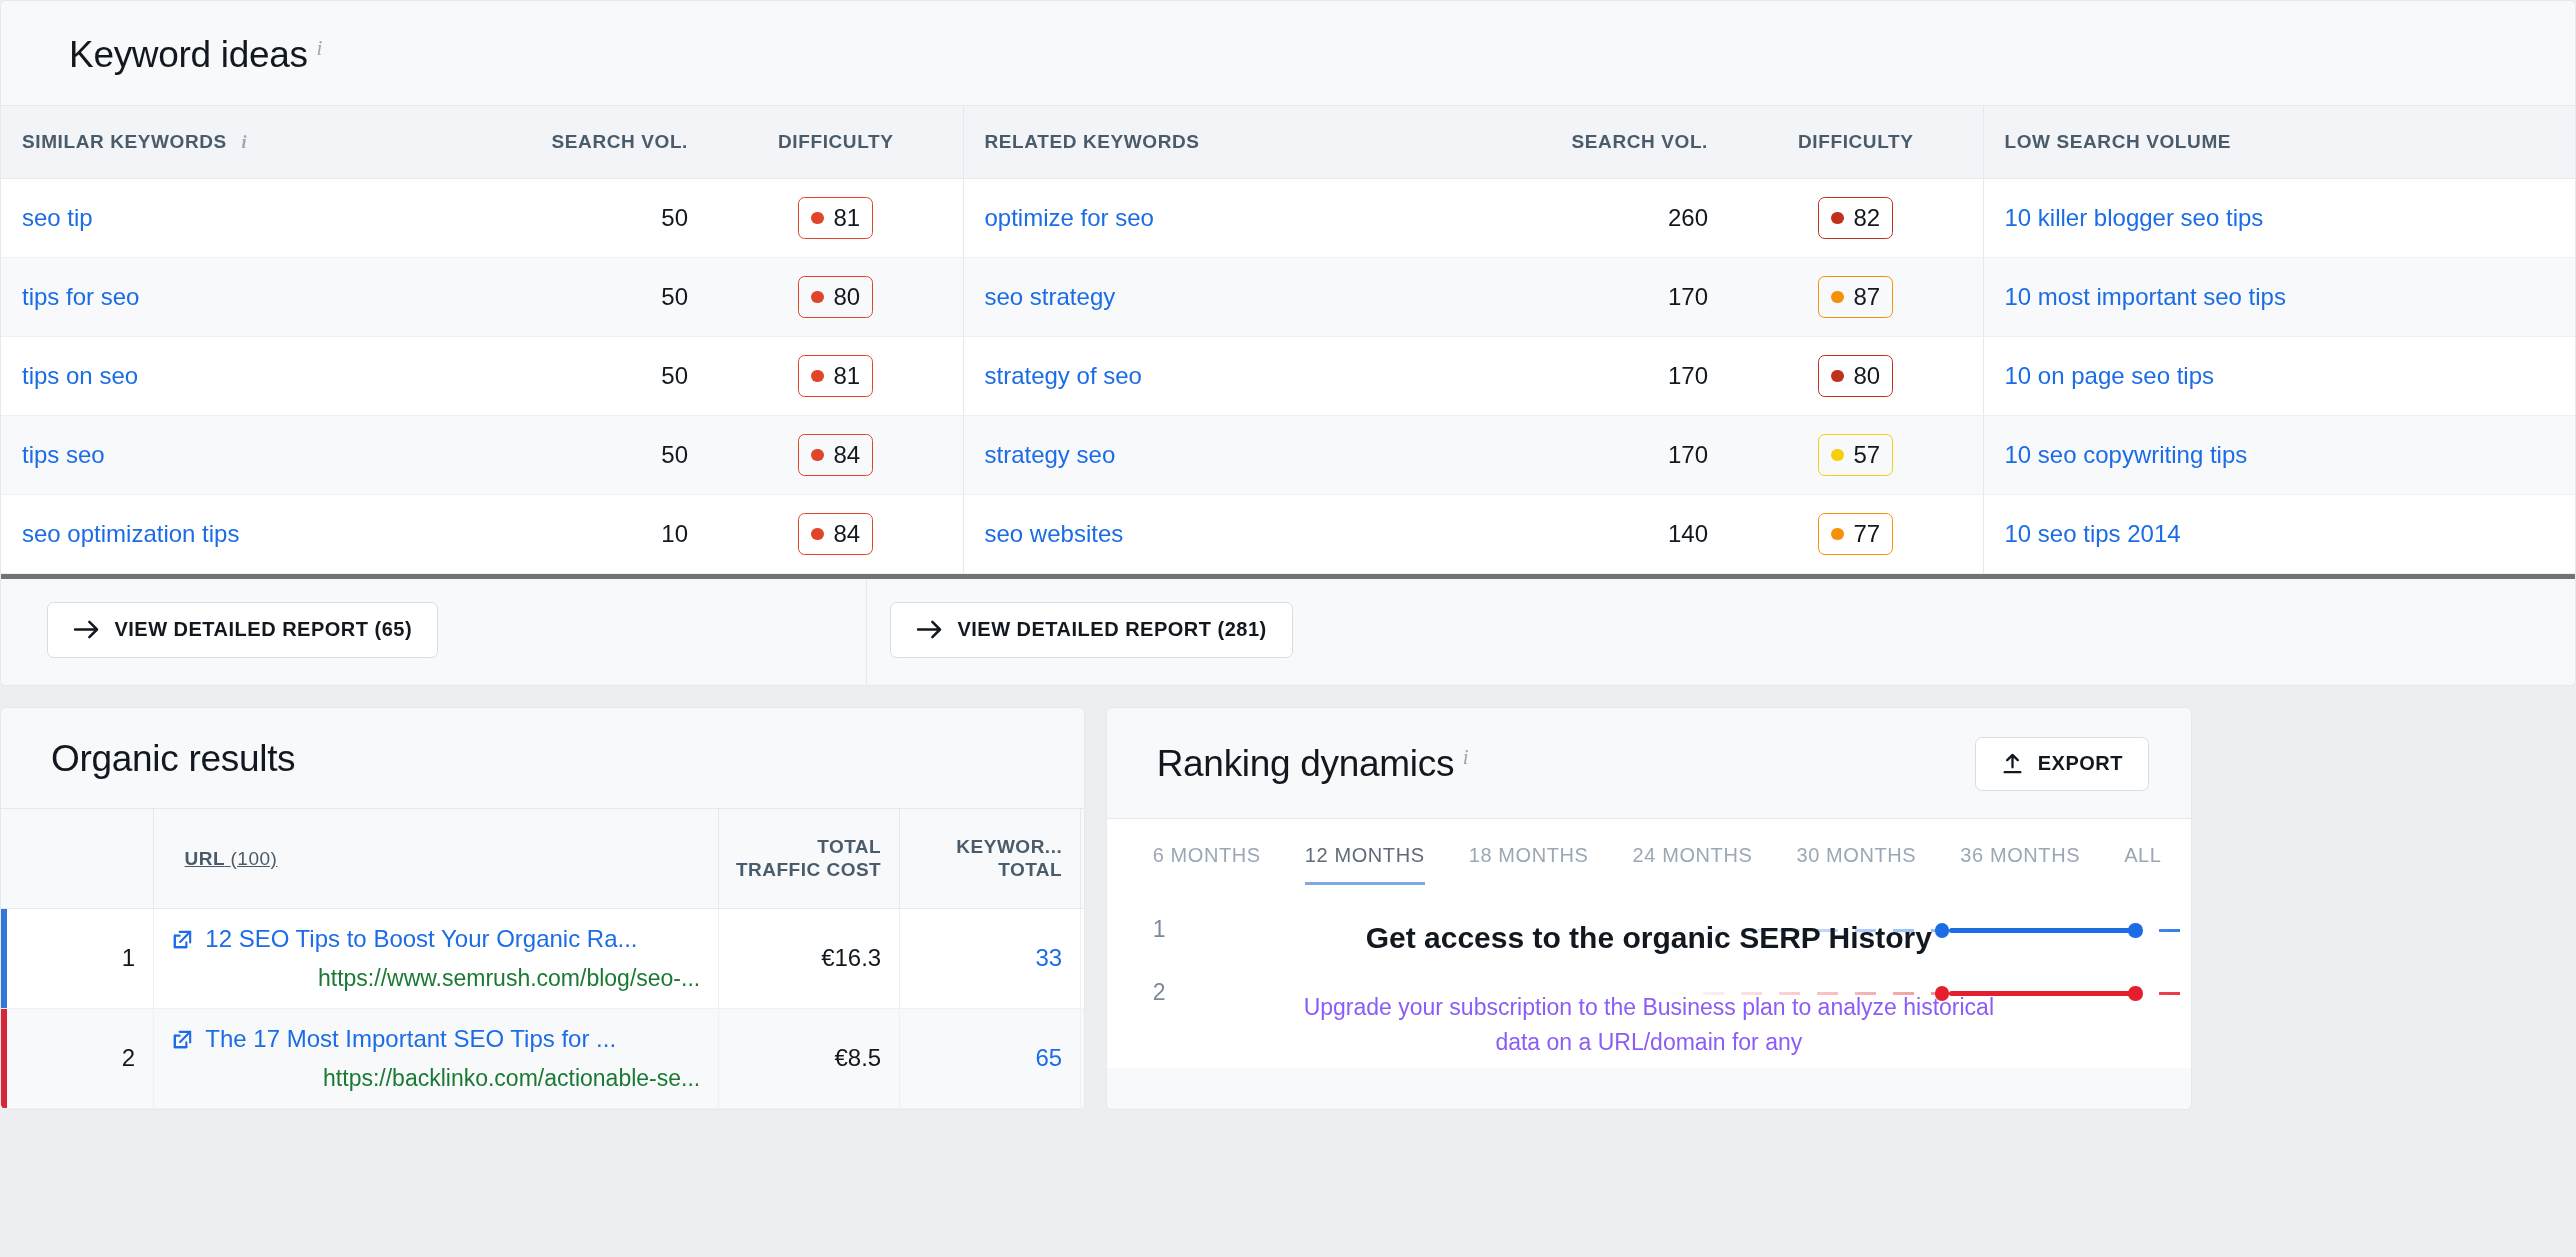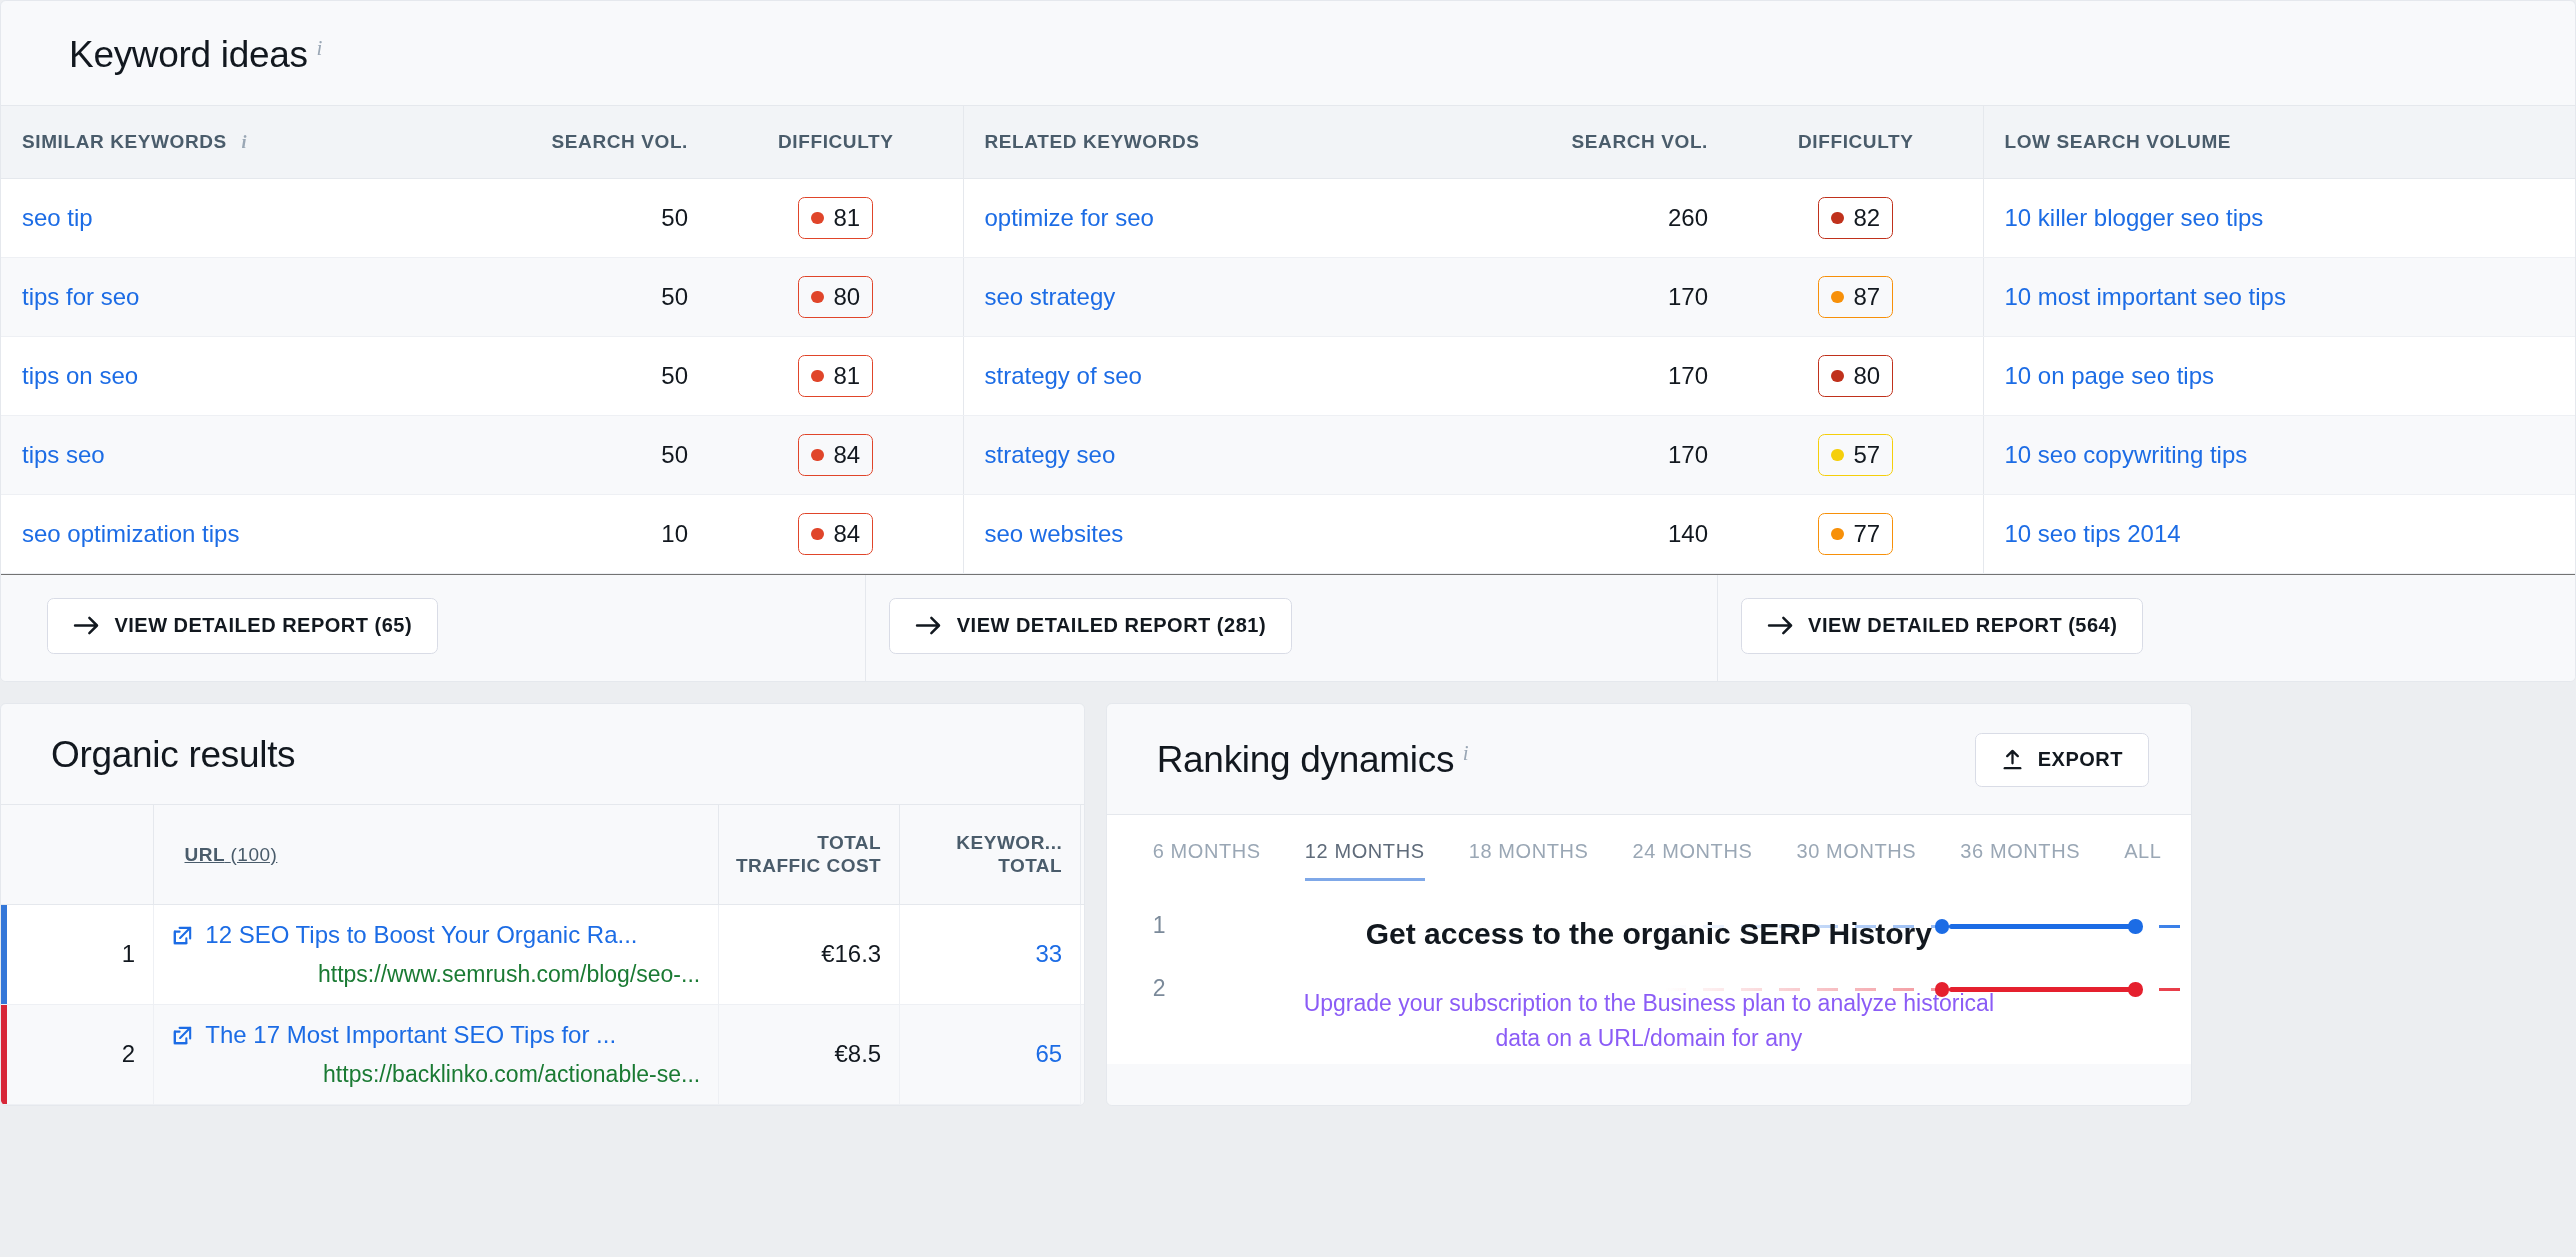--- a/index.html
+++ b/index.html
@@ -77,21 +77,21 @@
     font-size: 24px;
     color: #12181f;
     padding: 0 10.6px;
     background: transparent;
   }
   .badge .dot {
     width: 12.5px; height: 12.5px; border-radius: 50%;
     background: #e0452a; margin-right: 9.6px;
   }
 
-  .kw-foot { display: flex; border-top: 1px solid #737373; background: #f8f9fb; }
+  .kw-foot { display: flex; border-top: 5px solid #737373; background: #f8f9fb; }
   .foot-cell { padding: 23px 0 27px 0; display: flex; align-items: center; }
   .foot-cell.c1 { width: 865px; padding-left: 46px; }
   .foot-cell.c2 { width: 852px; padding-left: 23px; border-left: 1px solid #e5e8ed; }
   .foot-cell.c3 { width: 859px; padding-left: 23px; border-left: 1px solid #e5e8ed; }
   .rep-btn {
     display: inline-flex; align-items: center;
     background: #fff;
     border: 1px solid #d9dce6;
     border-radius: 6.7px;
     padding: 15.4px 25px;
@@ -326,30 +326,20 @@
       </button>
     </div>
     <div class="foot-cell c2">
       <button class="rep-btn">
         <span class="arr">
           <svg width="27" height="21" viewBox="0 0 28 22">
               <path d="M2 11h22M17 3l8 8-8 8" stroke="#12181f" stroke-width="2.6" fill="none" stroke-linecap="round" stroke-linejoin="round"></path>
             </svg>
         </span>
         <span>VIEW DETAILED REPORT (281)</span>
-      </button>
-    </div>
-    <div class="foot-cell c3">
-      <button class="rep-btn">
-        <span class="arr">
-          <svg width="27" height="21" viewBox="0 0 28 22">
-              <path d="M2 11h22M17 3l8 8-8 8" stroke="#12181f" stroke-width="2.6" fill="none" stroke-linecap="round" stroke-linejoin="round"></path>
-            </svg>
-        </span>
-        <span>VIEW DETAILED REPORT (564)</span>
       </button>
     </div>
   </div>
 </div>
 
 <div class="bottom">
 
   <div class="panel left">
     <div class="panel-head">
       <span class="card-title">Organic results</span>

